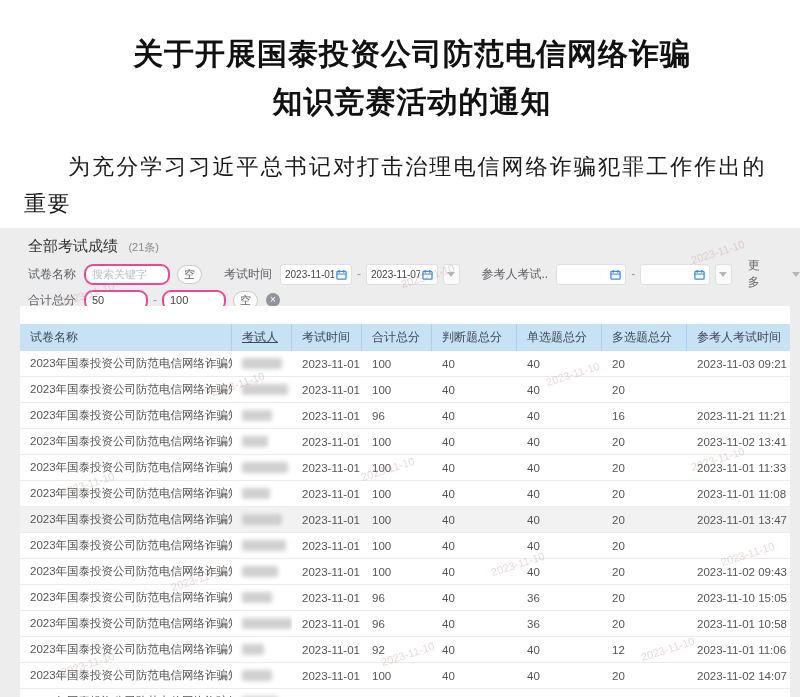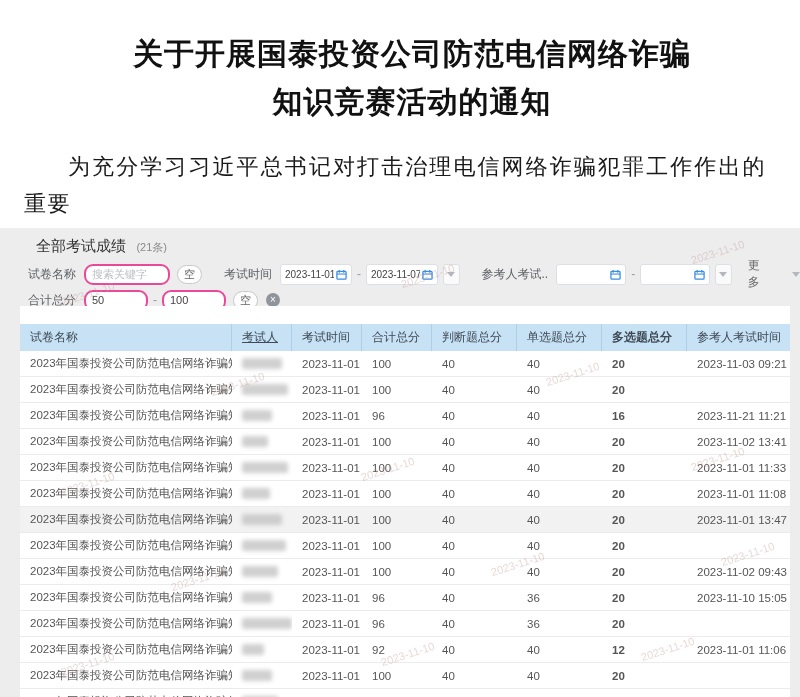--- a/index.html
+++ b/index.html
@@ -29,21 +29,21 @@
   .watermark-layer span {
     position:absolute; transform:rotate(-18deg); font-size:11px;
     color:rgba(195,150,150,0.38); white-space:nowrap;
   }
   .wm1{left:60px;top:60px;} .wm2{left:400px;top:42px;} .wm3{left:690px;top:18px;}
   .wm4{left:210px;top:150px;} .wm5{left:545px;top:140px;} .wm6{left:60px;top:250px;}
   .wm7{left:360px;top:235px;} .wm8{left:690px;top:225px;} .wm9{left:170px;top:345px;}
   .wm10{left:490px;top:330px;} .wm11{left:720px;top:320px;} .wm12{left:60px;top:430px;}
   .wm13{left:380px;top:420px;} .wm14{left:640px;top:415px;}
 
-  .panel-head { padding:9px 0 0 36px; }
+  .panel-head { padding:9px 0 0 28px; }
   .panel-title { font-size:15px; color:#333; }
   .panel-count { font-size:11px; color:#8a8a8a; margin-left:6px; }
 
   .filters { position:relative; margin-top:6px; font-size:12px; color:#606266; }
   .frow { display:flex; align-items:center; height:24px; padding-left:28px; margin-bottom:2px; }
   .flabel { margin-right:8px; white-space:nowrap; }
   .txt-input, .num-input {
     height:21px; border:2px solid #ec4899; border-radius:9px; background:#fff;
     font-size:11px; color:#444; padding:0 6px; outline:none;
     font-family:"Liberation Sans","DejaVu Sans",sans-serif;
@@ -79,21 +79,21 @@
 
   
   .card { position:absolute; left:20px; top:78px; width:770px; height:391px; background:#fff; }
   .thead { display:flex; margin-top:18px; height:27px; background:#c7e1f5; }
   .thead .th {
     display:flex; align-items:center; padding-left:10px; font-size:12px; color:#3f4a55;
     border-right:1px solid #aecfe9; height:100%;
   }
   .thead .th:last-child { border-right:none;text-align:right; }
   .col0{width:212px;} .col1{width:60px;text-decoration:underline;} .col2{width:70px;} .col3{width:70px;}
-  .col4{width:85px;} .col5{width:85px;} .col6{width:85px;font-weight:bold;} .col7{width:103px;}
+  .col4{width:85px;} .col5{width:85px;} .col6{width:85px;} .col7{width:103px;}
   .trow { display:flex; height:26px; border-bottom:1px solid #ebebeb; background:#fff; }
   .trow.alt { background:#f2f2f2; }
   .trow .td {
     display:flex; align-items:center; padding-left:10px; font-size:11.5px; color:#555;
     white-space:nowrap; overflow:hidden;
   }
   .blur-name { height:11px; border-radius:2px; background:#c4c4c4; filter:blur(2px); opacity:.8; }
 </style>
 </head>
 <body>
@@ -341,20 +341,21 @@
           <div class="trow">
             <div class="td col0">2023年国泰投资公司防范电信网络诈骗知识竞赛</div>
             <div class="td col1">
               <span class="blur-name" style="width: 60px;"></span>
             </div>
             <div class="td col2">2023-11-01 ...</div>
             <div class="td col3">96</div>
             <div class="td col4">40</div>
             <div class="td col5">36</div>
             <div class="td col6">20</div>
+            <div class="td col7">2023-11-01 10:58</div>
           </div>
           <div class="trow">
             <div class="td col0">2023年国泰投资公司防范电信网络诈骗知识竞赛</div>
             <div class="td col1">
               <span class="blur-name" style="width: 22px;"></span>
             </div>
             <div class="td col2">2023-11-01 ...</div>
             <div class="td col3">92</div>
             <div class="td col4">40</div>
             <div class="td col5">40</div>
@@ -364,20 +365,21 @@
           <div class="trow">
             <div class="td col0">2023年国泰投资公司防范电信网络诈骗知识竞赛</div>
             <div class="td col1">
               <span class="blur-name" style="width: 30px;"></span>
             </div>
             <div class="td col2">2023-11-01 ...</div>
             <div class="td col3">100</div>
             <div class="td col4">40</div>
             <div class="td col5">40</div>
             <div class="td col6">20</div>
+            <div class="td col7">2023-11-02 14:07</div>
           </div>
           <div class="trow">
             <div class="td col0">2023年国泰投资公司防范电信网络诈骗知识竞赛</div>
             <div class="td col1">
               <span class="blur-name" style="width: 36px;"></span>
             </div>
             <div class="td col2">2023-11-01</div>
             <div class="td col3">100</div>
             <div class="td col4">40</div>
             <div class="td col5">40</div>

